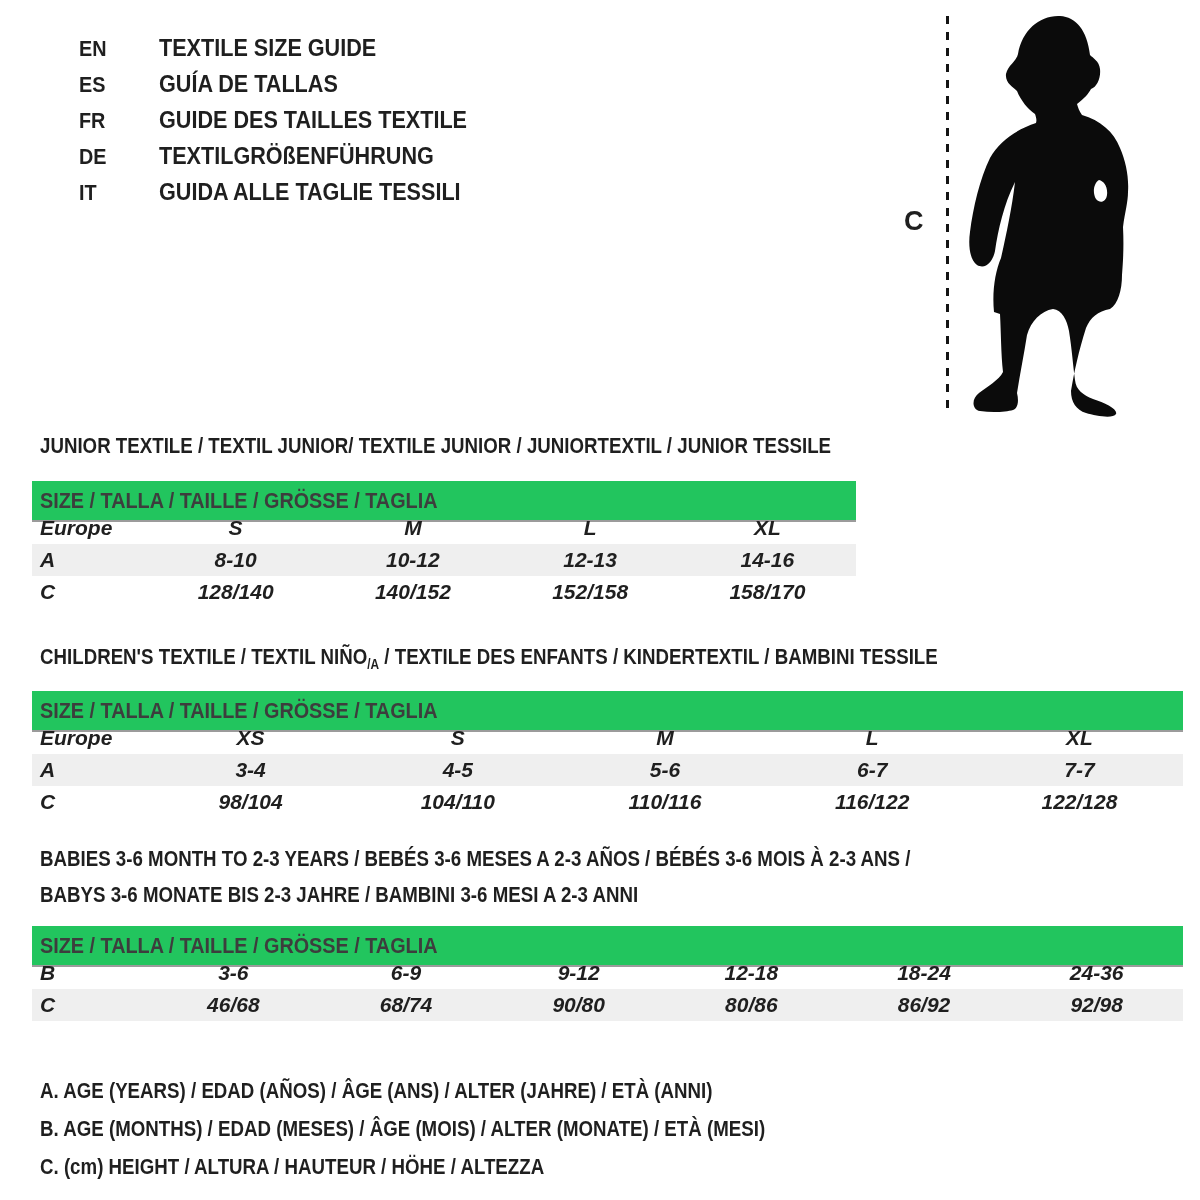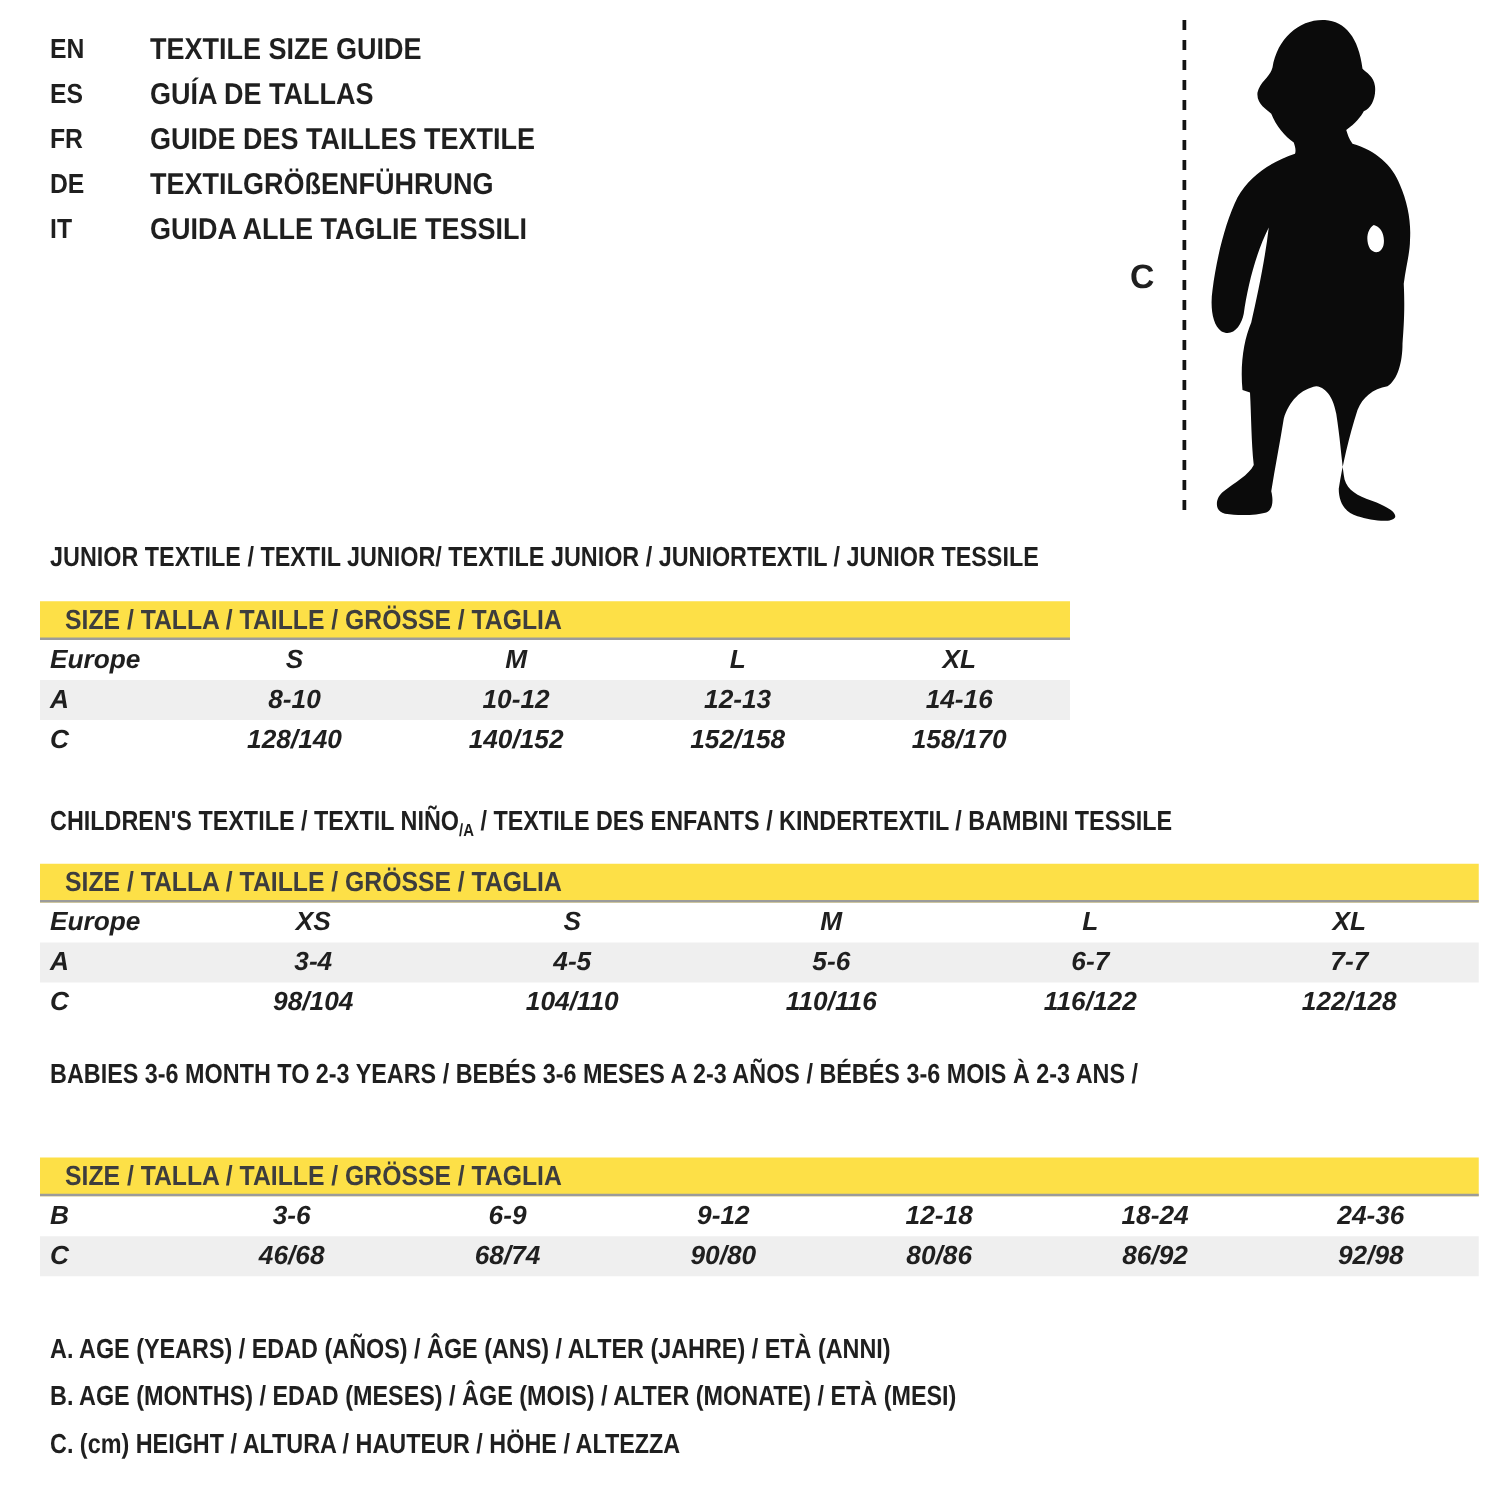--- a/index.html
+++ b/index.html
@@ -7,39 +7,39 @@
     position:relative; width:1200px; height:1200px; background:#ffffff;
     font-family:"Liberation Sans", sans-serif; font-weight:700; color:#1f1f1f;
     overflow:hidden;
   }
   
   .cx85{display:inline-block; transform:scaleX(0.85); transform-origin:0 50%; white-space:nowrap;}
   .cx90{display:inline-block; transform:scaleX(0.90); transform-origin:0 50%; white-space:nowrap;}
 
   
   .lang-list{position:absolute; left:40px; top:26px;}
-  .lang-row{display:flex; align-items:flex-start; height:36px;}
+  .lang-row{display:flex; align-items:flex-end; height:36px;margin-left:39px;}
   .lang-code{width:80px; font-size:22px;}
   .lang-title{font-size:24px;}
 
   
   .measure-line{
     position:absolute; left:946px; top:16px; width:3px; height:400px;
     background:repeating-linear-gradient(to bottom,#141414 0 8px, transparent 8px 16px);
   }
   .measure-label{position:absolute; left:904px; top:206px; font-size:27px;}
   .silhouette{position:absolute; left:960px; top:12px; width:180px; height:410px;}
 
   
   .section-heading{position:absolute; left:40px; font-size:22px; white-space:nowrap;}
   .heading-sub{font-size:14px; position:relative; top:5px;}
   .size-bar{
-    position:absolute; left:32px; height:31px; box-sizing:border-box;
-    background:#fde047; border-bottom:2px solid #9b9b9b;
-    display:flex; align-items:center; padding-left:20px;
+    position:absolute; left:32px; height:41px; box-sizing:border-box;
+    background:#22c55e; border-bottom:2px solid #9b9b9b;
+    display:flex; align-items:center; padding-left:8px;
     font-size:22px; color:#3d3d3d;
   }
   .tbl{position:absolute; left:32px;}
   .trow{display:flex; align-items:center; height:32px; font-size:21px;font-style:italic;}
   .trow.alt{background:#efefef;}
   .cell-label{width:115px; padding-left:8px; box-sizing:border-box;}
   .cell{flex:1; text-align:center;}
 
   #junior-heading{top:433px;}
   #junior-bar{top:481px; width:824px;}
@@ -49,21 +49,21 @@
   #children-bar{top:691px; width:1151px;}
   #children-tbl{top:722px; width:1151px;}
 
   #babies-heading-1{top:846px;text-decoration:underline;}
   #babies-heading-2{top:882px;}
   #babies-bar{top:926px; width:1151px;}
   #babies-tbl{top:957px; width:1151px;}
 
   
   .footnotes{position:absolute; left:40px; top:1066px;}
-  .footnote{height:38px; display:flex; align-items:flex-start; font-size:22px;}
+  .footnote{height:38px; display:flex; align-items:flex-end; font-size:22px;}
 </style>
 </head>
 <body>
 
 <div id="page">
 
   <div class="lang-list">
     <div class="lang-row">
       <span class="lang-code"><span class="cx90">EN</span></span>
       <span class="lang-title"><span class="cx90">TEXTILE SIZE GUIDE</span></span>
@@ -196,20 +196,23 @@
       <span class="cell">104/110</span>
       <span class="cell">110/116</span>
       <span class="cell">116/122</span>
       <span class="cell">122/128</span>
     </div>
   </div>
 
   <div id="babies-heading-1" class="section-heading">
     <span class="cx85">BABIES 3-6 MONTH TO 2-3 YEARS / BEBÉS 3-6 MESES A 2-3 AÑOS / BÉBÉS 3-6 MOIS À 2-3 ANS /</span>
   </div>
+  <div id="babies-heading-2" class="section-heading">
+    <span class="cx85">BABYS 3-6 MONATE BIS 2-3 JAHRE / BAMBINI 3-6 MESI A 2-3 ANNI</span>
+  </div>
   <div id="babies-bar" class="size-bar">
     <span class="cx90">SIZE / TALLA / TAILLE / GRÖSSE / TAGLIA</span>
   </div>
   <div id="babies-tbl" class="tbl">
     <div class="trow">
       <span class="cell-label">B</span>
       <span class="cell">3-6</span>
       <span class="cell">6-9</span>
       <span class="cell">9-12</span>
       <span class="cell">12-18</span>

